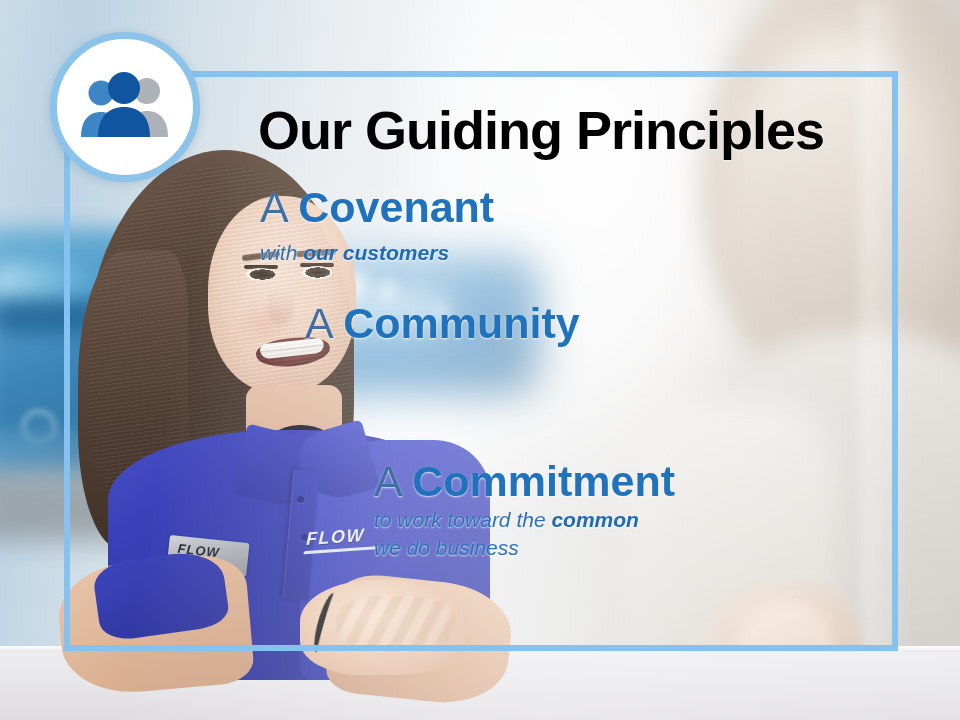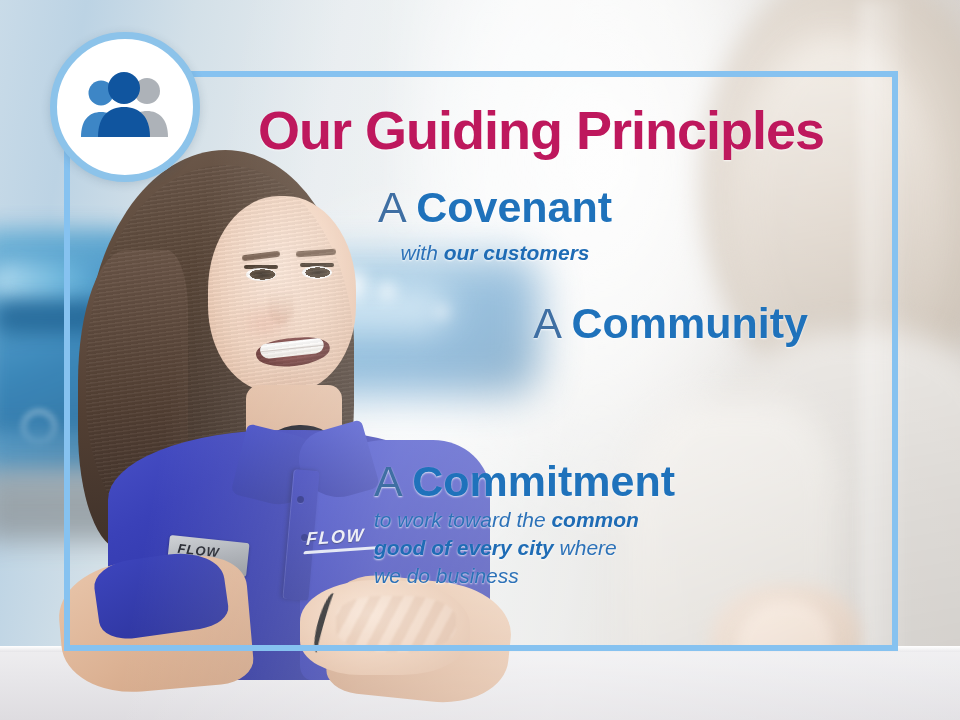--- a/index.html
+++ b/index.html
@@ -380,21 +380,21 @@
 
   
   #content {
     position:absolute; left:64px; top:71px; width:834px; height:580px;
   }
   .title {
     position:absolute; left:152px; top:28px;
     width:650px; text-align:center;
     font-size:54px; font-weight:bold;
     letter-spacing:-1px;
-    color:#be185d;
+    color:#000000;
     text-shadow:0 1px 2px rgba(255,255,255,.75);
     white-space:nowrap;
   }
 
   .block { position:absolute; }
   .head {
     font-size:43px; line-height:1.04;
     text-shadow:0 1px 2px rgba(255,255,255,.8);
     white-space:nowrap;
   }
@@ -403,24 +403,24 @@
   .sub {
     font-size:21px; line-height:1.34;
     color:#2d72b8; font-weight:normal;
     text-shadow:0 1px 2px rgba(255,255,255,.8);
     white-space:nowrap;
     font-style:italic;
   }
   .sub b { font-weight:bold; color:#1f6cb5; }
 
   
-  #blk1 { left:196px; top:114px; width:470px; text-align:center; }
+  #blk1 { left:196px; top:114px; width:470px; }
   #blk1 .sub { margin-top:9px; }
   
-  #blk2 { left:234px; top:230px; width:510px; text-align:right; }
+  #blk2 { left:241px; top:230px; width:510px; text-align:left; }
   #blk2 .sub { margin-top:10px; }
   
   #blk3 { left:310px; top:388px; width:520px; text-align:left; }
   #blk3 .sub { margin-top:2px; }
 </style>
 </head>
 <body>
 
 <div id="photo">
   <div class="bg-base"></div>
@@ -529,18 +529,17 @@
     <div class="sub">
       </div>
   </div>
 
   <div class="block" id="blk3">
     <div class="head">
       <span class="art">A </span><span class="key">Commitment</span>
     </div>
     <div class="sub">
         <div><span>to work toward the </span><b>common</b></div>
-        <div><b>good of every city</b><span> where</span></div>
         <div><span>we do business</span></div>
       </div>
   </div>
 
 </div>
 
 </body></html>

